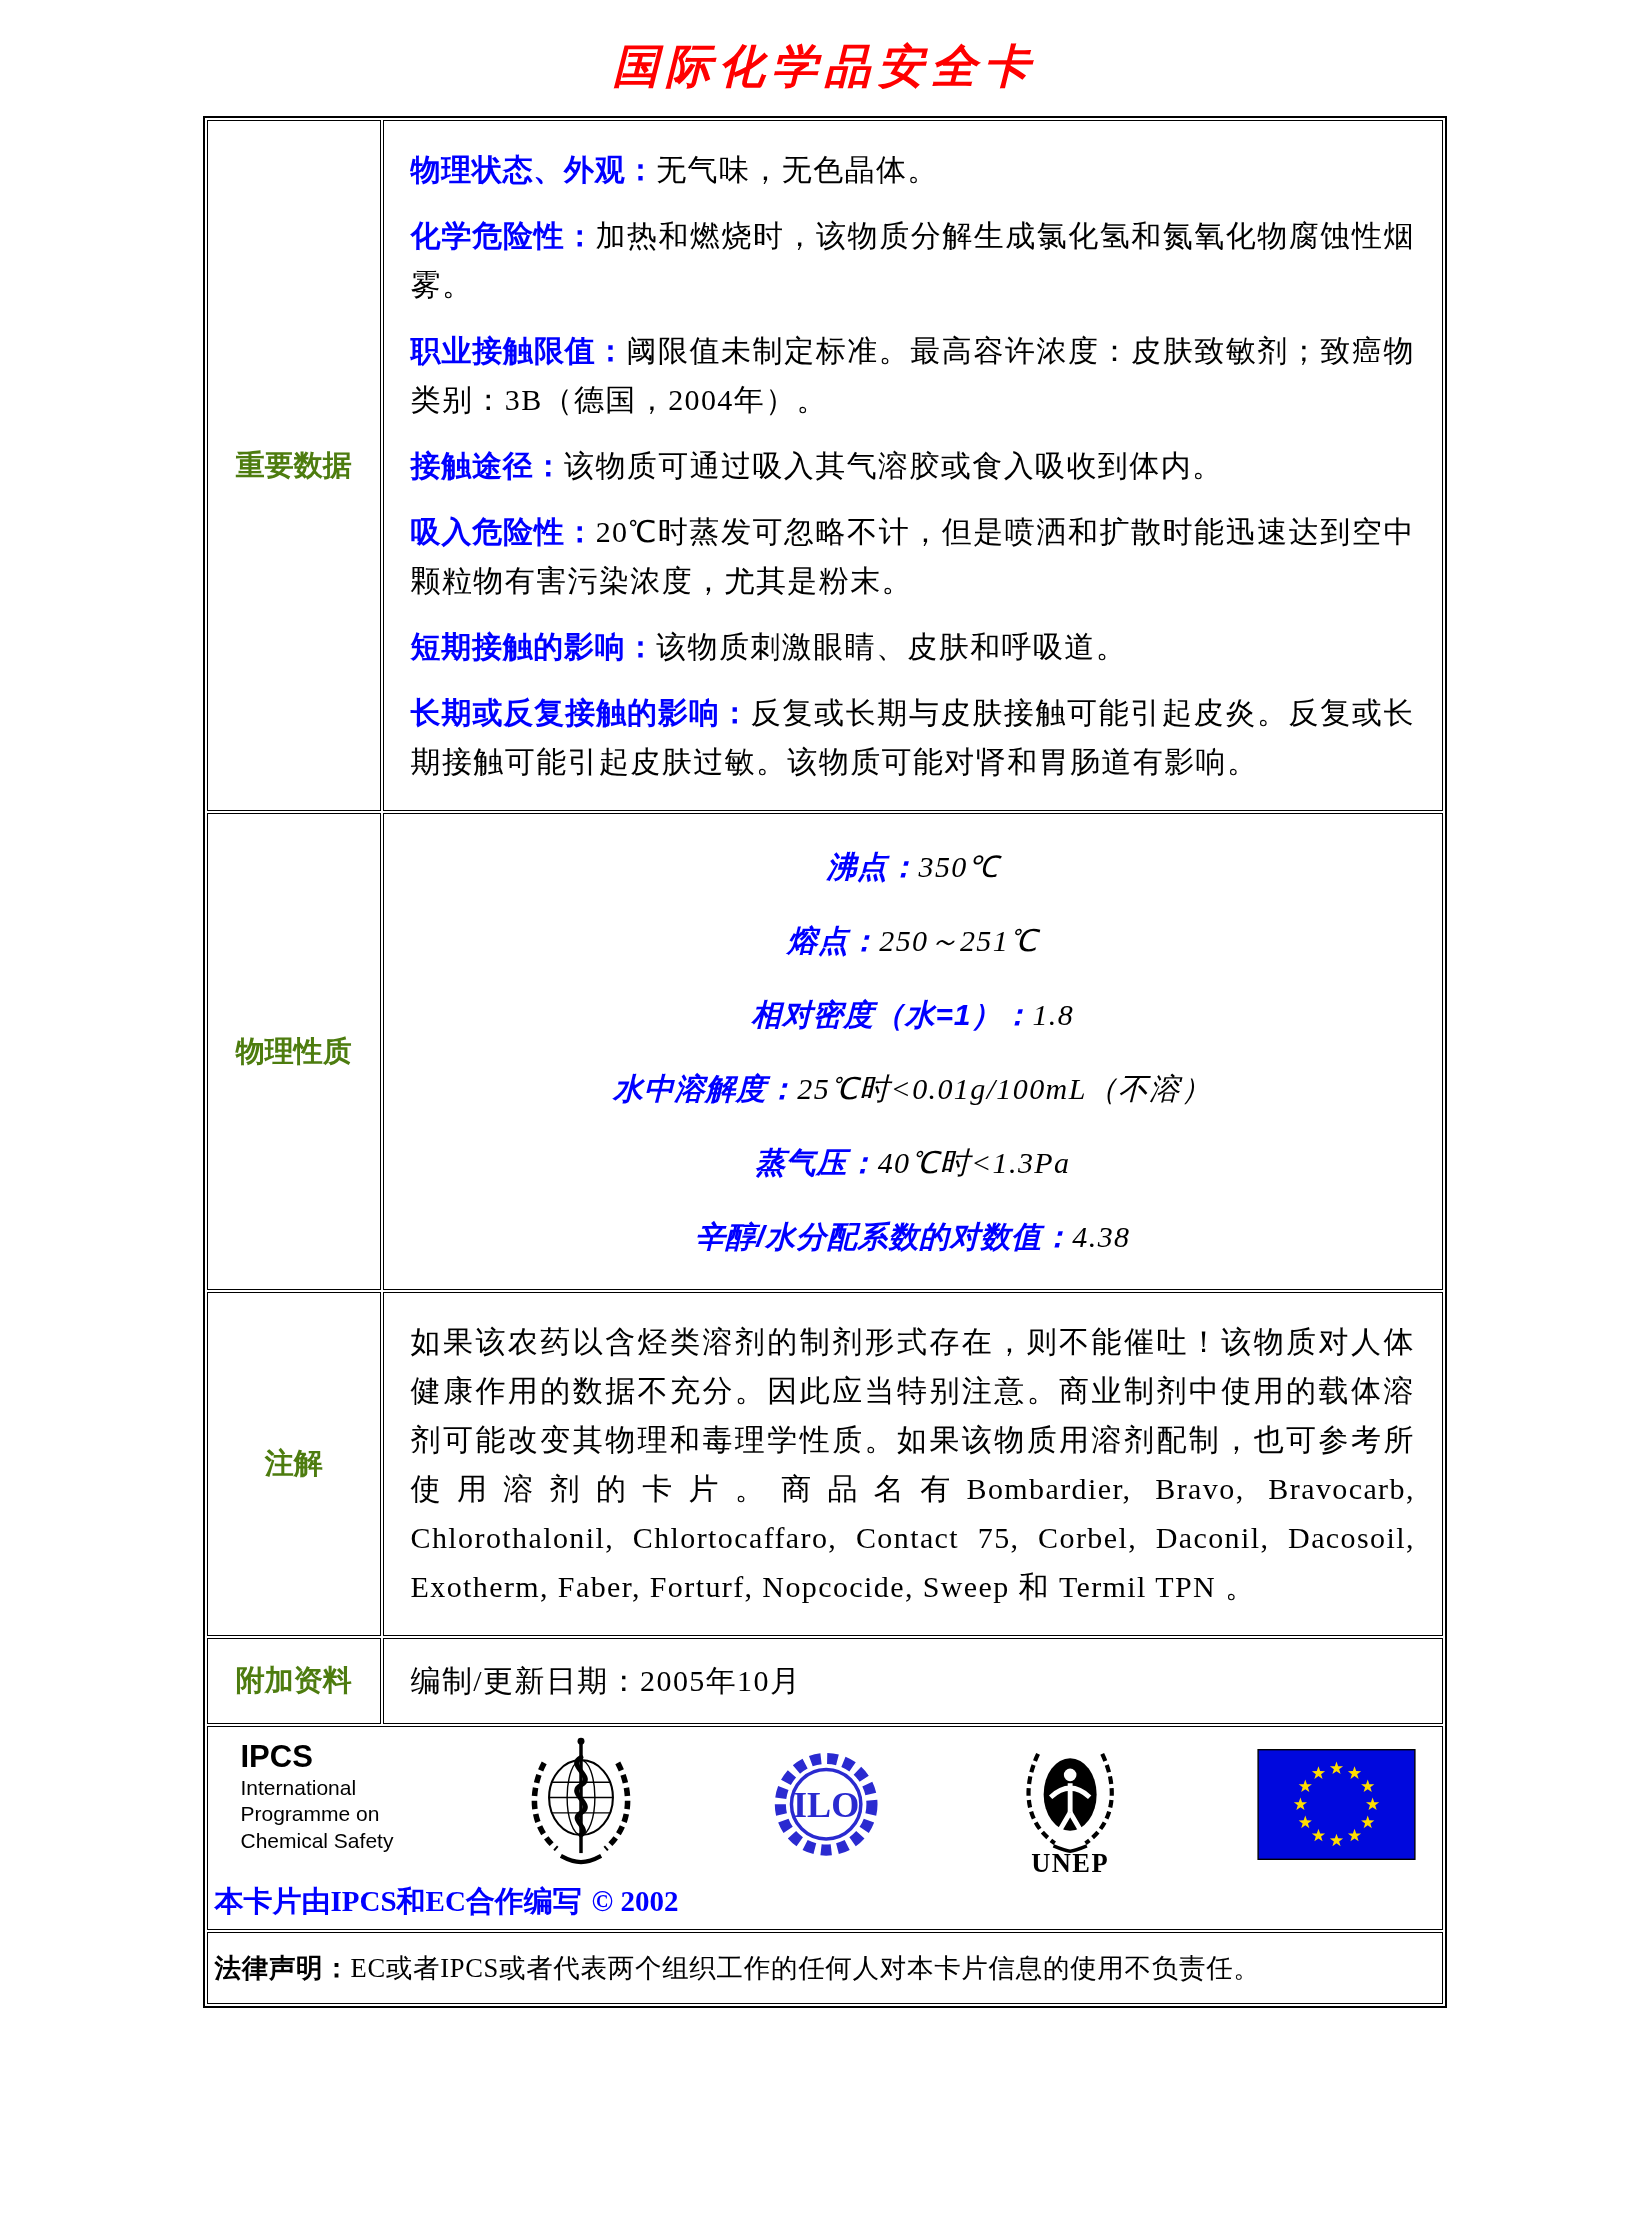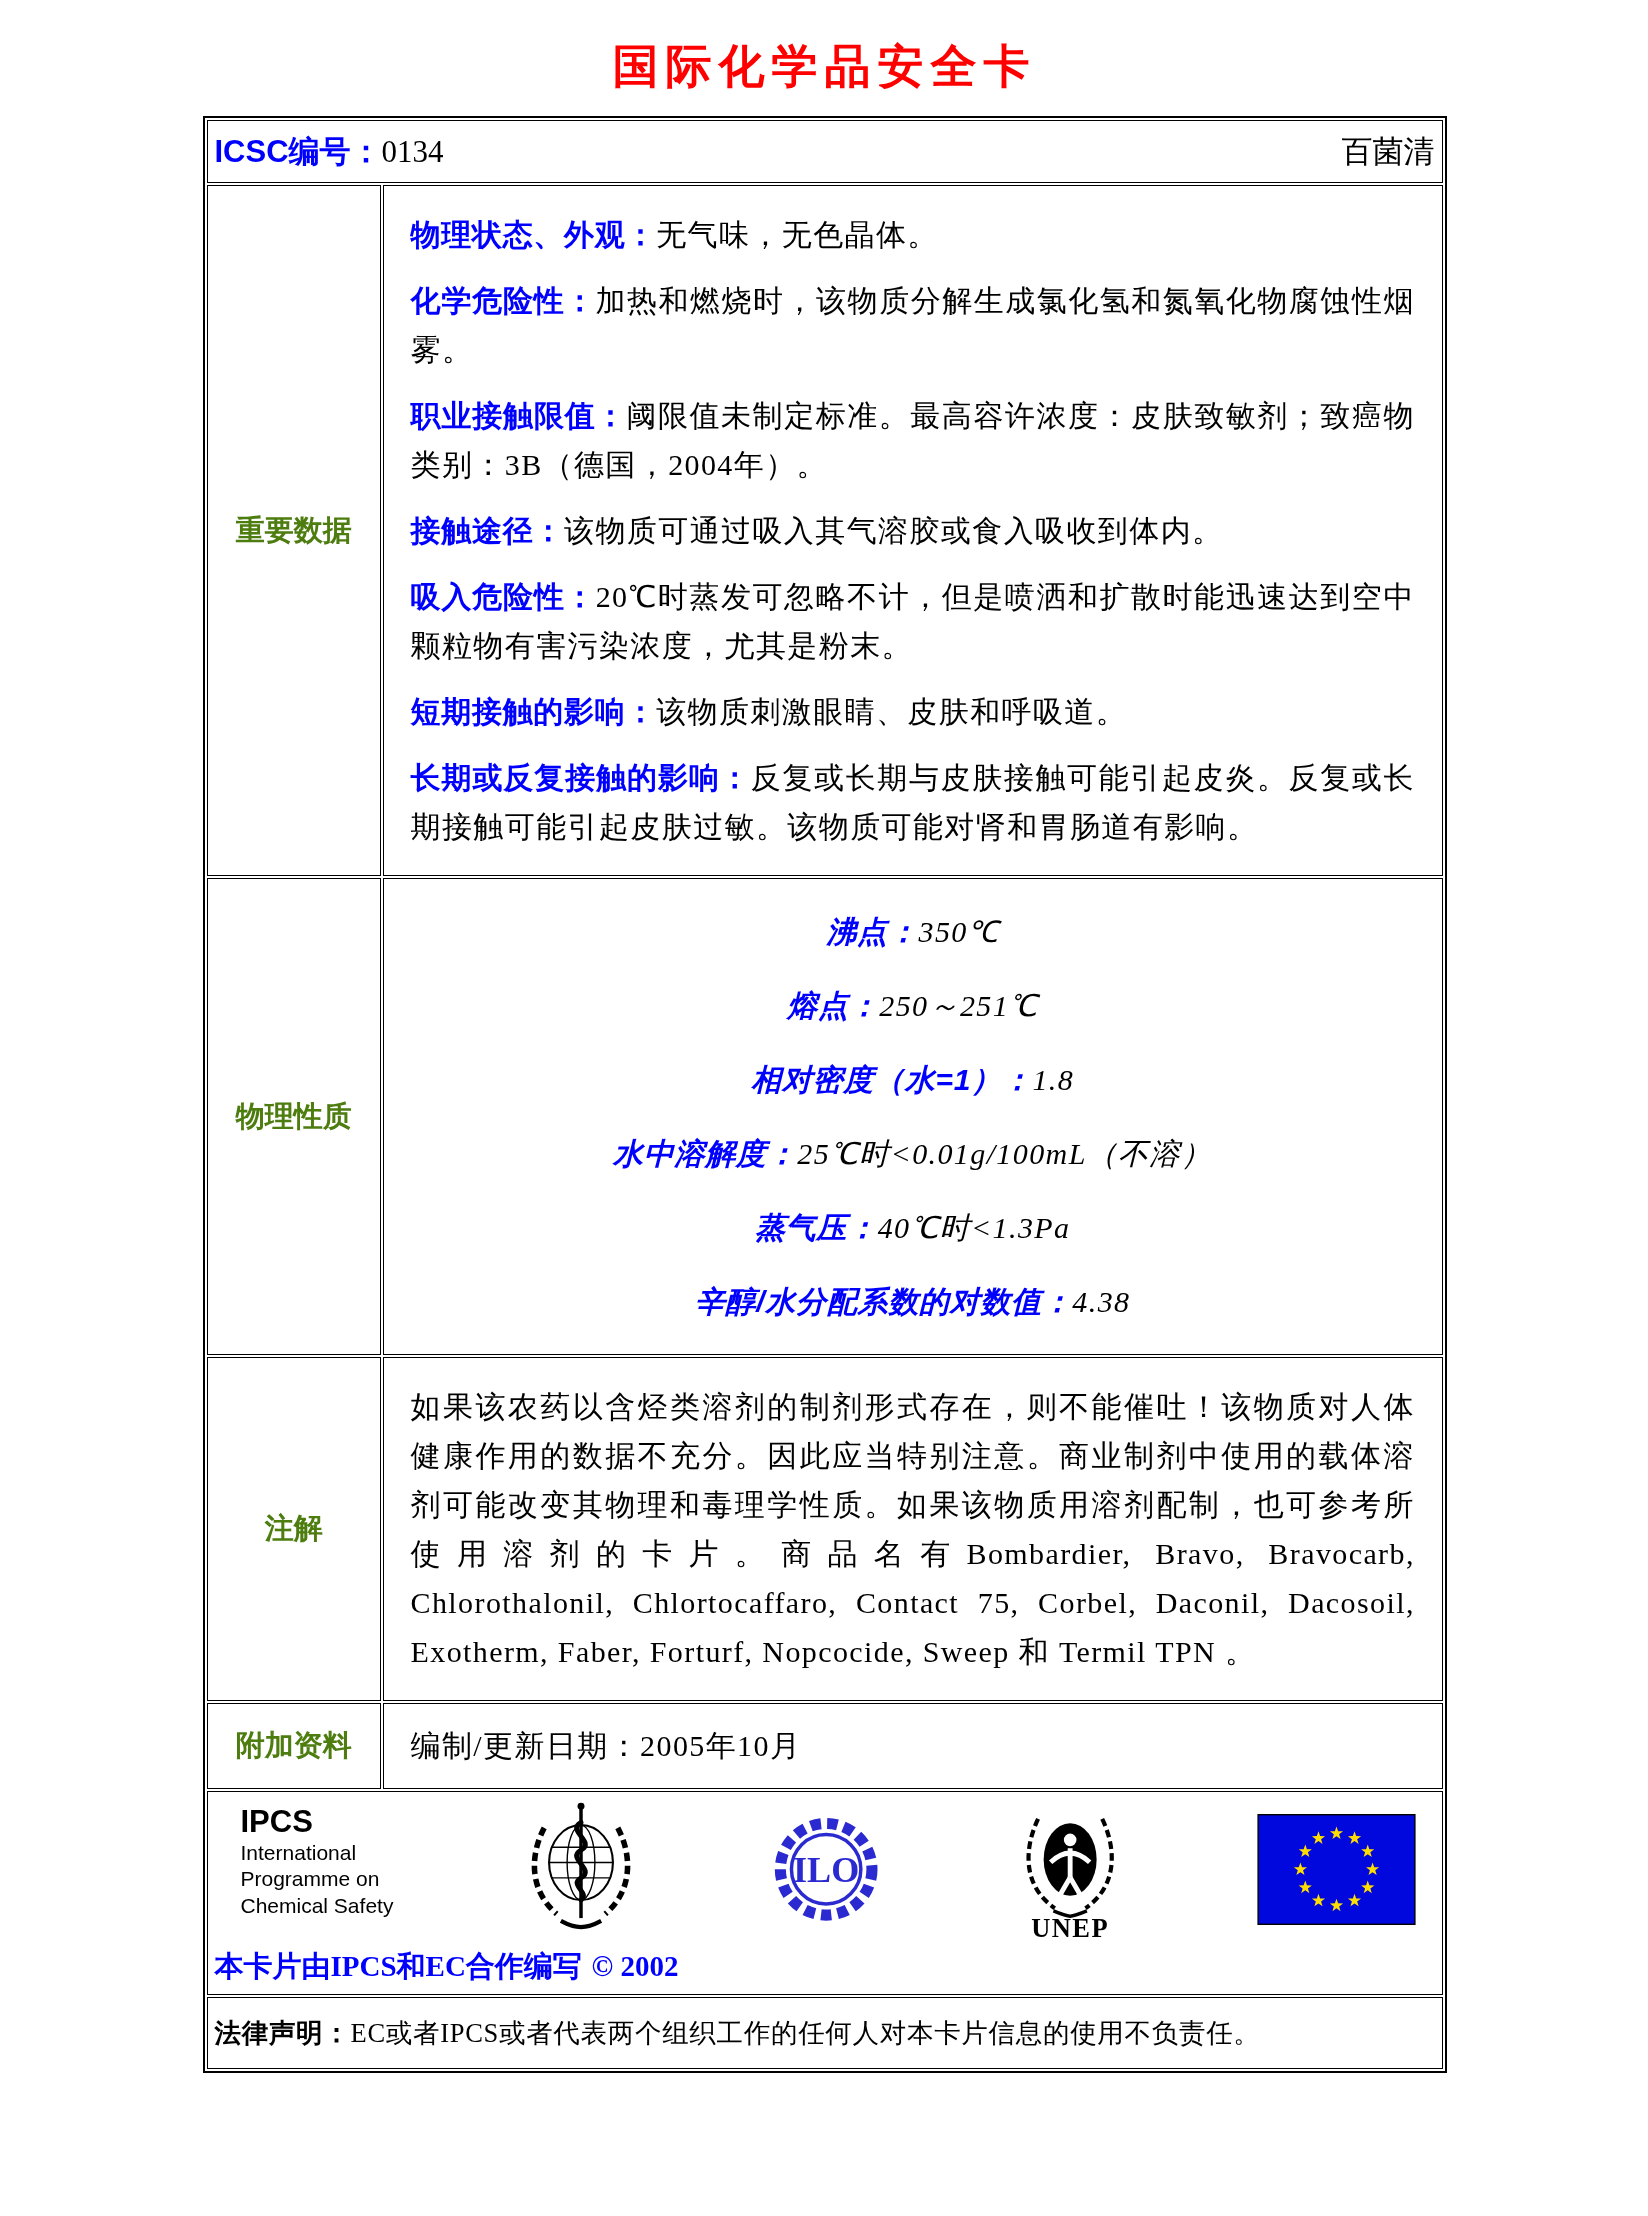--- a/index.html
+++ b/index.html
@@ -1,20 +1,20 @@
 <!DOCTYPE html>
 <html style="font-size:11px"><head>
 <meta charset="utf-8">
 <style>
   html,body{margin:0;padding:0;background:#ffffff;}
   body{width:1649px;height:2216px;font-family:"Liberation Serif",serif;color:#000;}
   .page-title{
     margin:36px 0 18px 0;text-align:center;color:#ff0000;
     font-family:"Liberation Sans",sans-serif;font-weight:bold;
-    font-size:46px;letter-spacing:7px;
+    font-size:46px;letter-spacing:7px;font-style:italic;
   }
   table.card{
     width:1244px;margin:0 auto;border:2.8px solid #000;
     border-collapse:separate;border-spacing:2.8px;background:#fff;
   }
   table.card td{border:1.4px solid #000;background:#fff;}
   .header-cell{height:61px;vertical-align:middle;padding:0 7px;}
   .header-flex{display:flex;justify-content:space-between;align-items:center;font-size:31px;}
   .blue-label{color:#0000ff;font-family:"Liberation Sans",sans-serif;font-weight:bold;}
   .label-cell{
@@ -45,30 +45,20 @@
   svg text{font-family:"Liberation Serif",serif;font-weight:bold;}
 </style>
 </head>
 <body>
 
 <h1 class="page-title">国际化学品安全卡</h1>
 
 <table class="card">
 
   <tbody>
-      <tr>
-    <td colspan="2" class="header-cell">
-      <div class="header-flex">
-        <div>
-          <span class="blue-label">ICSC编号：</span><span>0134</span>
-        </div>
-        <div>百菌清</div>
-      </div>
-    </td>
-  </tr>
 
   <tr>
     <td class="label-cell">重要数据</td>
     <td class="content-cell">
       <p><span class="fld">物理状态、外观：</span><span>无气味，无色晶体。</span></p>
       <p><span class="fld">化学危险性：</span><span>加热和燃烧时，该物质分解生成氯化氢和氮氧化物腐蚀性烟雾。</span></p>
       <p><span class="fld">职业接触限值：</span><span>阈限值未制定标准。最高容许浓度：皮肤致敏剂；致癌物类别：3B（德国，2004年）。</span></p>
       <p><span class="fld">接触途径：</span><span>该物质可通过吸入其气溶胶或食入吸收到体内。</span></p>
       <p><span class="fld">吸入危险性：</span><span>20℃时蒸发可忽略不计，但是喷洒和扩散时能迅速达到空中颗粒物有害污染浓度，尤其是粉末。</span></p>
       <p><span class="fld">短期接触的影响：</span><span>该物质刺激眼睛、皮肤和呼吸道。</span></p>

